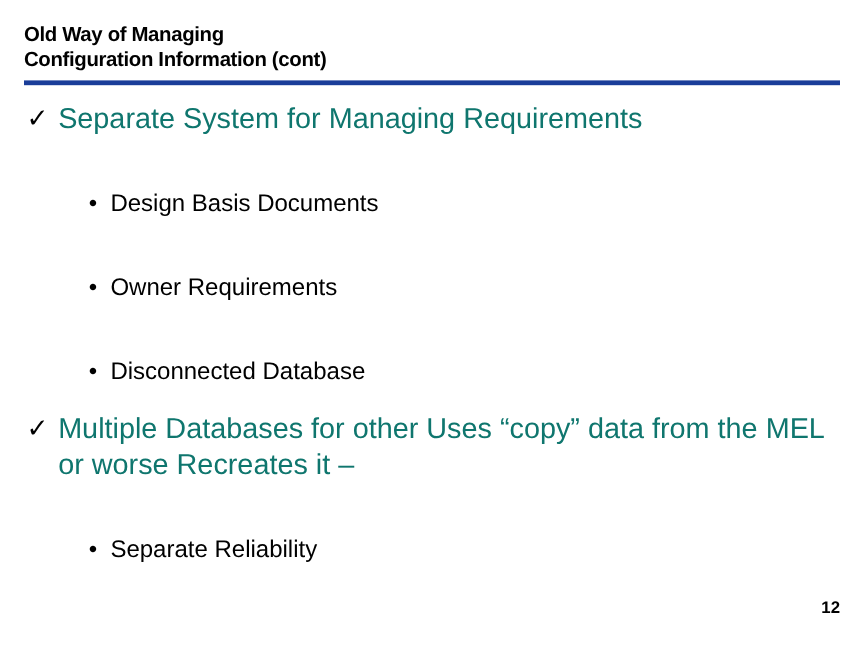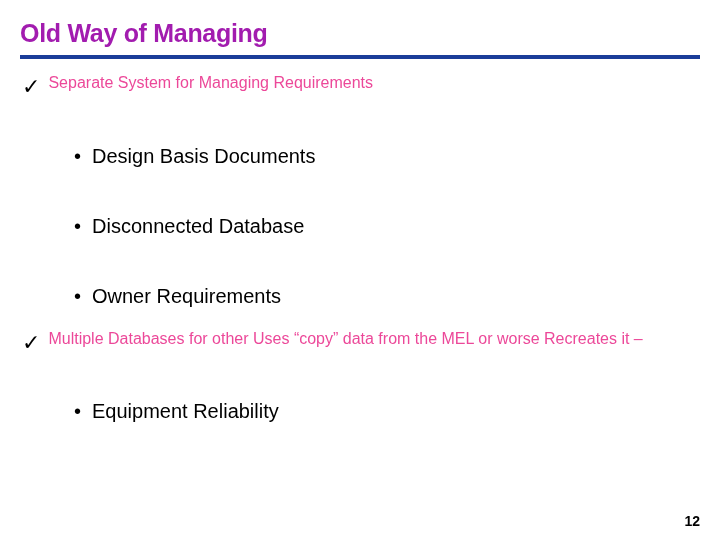--- a/index.html
+++ b/index.html
@@ -6,22 +6,22 @@
     body {
       width: 720px;
       height: 540px;
       background: #ffffff;
       font-family: Arial, Helvetica, sans-serif;
       position: relative;
       padding: 18px 20px 0 20px;
     }
     .title {
       font-weight: 900;
-      font-size: 25px;
-      color: #a21caf;
+      font-size: 17px;
+      color: #000000;
       line-height: 1.25;
       font-family: "Arial Black", Arial, sans-serif;
       letter-spacing: -0.3px;
     }
     .title-rule {
       border: none;
       border-top: 4px solid #1a3d99;
       margin-top: 6px;
       margin-bottom: 14px;
     }
@@ -33,22 +33,22 @@
     }
     .check-mark {
       font-family: "Zapf Dingbats", "Segoe UI Symbol", sans-serif;
       font-size: 22px;
       line-height: 1.25;
       color: #000;
       flex: 0 0 auto;
       padding-left: 2px;
     }
     .check-text {
-      font-size: 16px;
-      color: #ec4899;
+      font-size: 24px;
+      color: #0f766e;
       line-height: 1.25;
       font-weight: 400;
     }
     .sub-list {
       list-style: none;
       margin: 8px 0 18px 54px;
     }
     .sub-list li {
       font-size: 20px;
       color: #000;
@@ -59,46 +59,47 @@
     }
     .sub-list li::before {
       content: "•";
       position: absolute;
       left: 0;
       top: 0;
       color: #000;
     }
     .page-num {
       position: absolute;
-      bottom: 11px;
+      bottom: 26px;
       right: 20px;
       font-size: 14px;
       font-weight: 700;
       color: #000;
     }
   </style>
 </head>
 <body>
 
 <div class="title">
   <span>Old Way of Managing</span><br>
+  <span>Configuration Information (cont)</span>
 </div>
 <hr class="title-rule">
 
 <div class="check-item">
   <span class="check-mark">✓</span>
   <span class="check-text">Separate System for Managing Requirements</span>
 </div>
 <ul class="sub-list">
   <li>Design Basis Documents</li>
+  <li>Owner Requirements</li>
   <li>Disconnected Database</li>
-  <li>Owner Requirements</li>
 </ul>
 
 <div class="check-item">
   <span class="check-mark">✓</span>
   <span class="check-text">Multiple Databases for other Uses “copy” data from the MEL or worse Recreates it –</span>
 </div>
 <ul class="sub-list">
-  <li>Equipment Reliability</li>
+  <li>Separate Reliability</li>
 </ul>
 
 <div class="page-num">12</div>
 
 </body></html>

